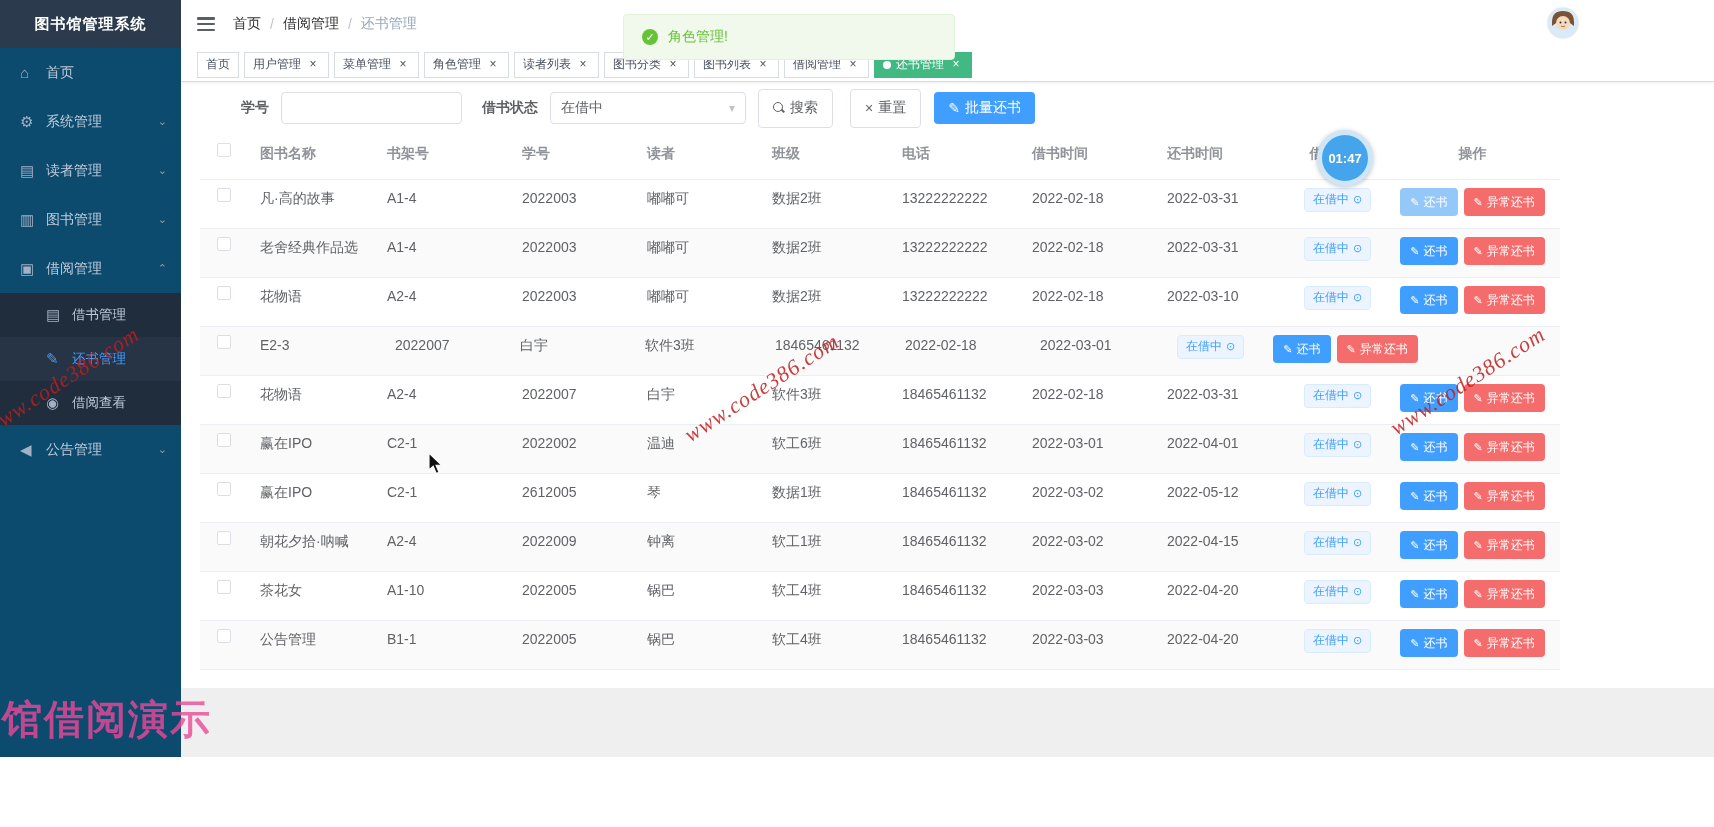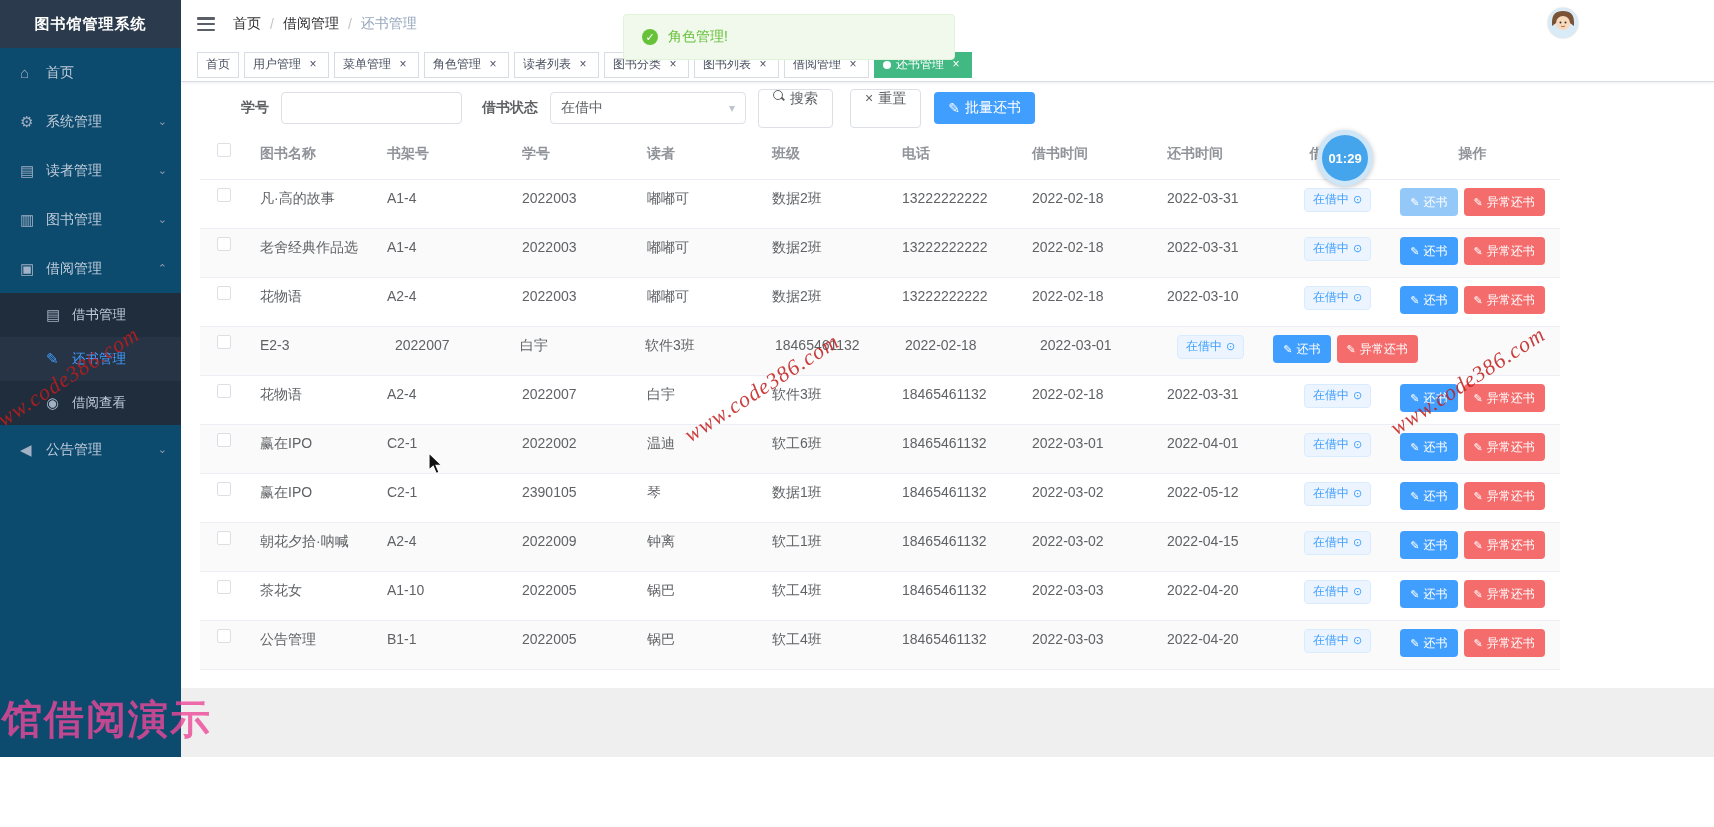--- a/index.html
+++ b/index.html
@@ -36,21 +36,21 @@
   .tab.active{background:#42b983;border-color:#42b983;color:#fff}
   .tab.active .tab-dot{display:inline-block;width:8px;height:8px;border-radius:50%;background:#fff}
   .tab-close{font-size:12px;width:14px;height:14px;line-height:13px;text-align:center;border-radius:50%}
 
   
   .filter-row{display:flex;align-items:center;margin:10px 0 0 60px;height:32px}
   .f-label{font-size:14px;font-weight:bold;color:#606266;margin-right:12px}
   .f-input{width:181px;height:32px;border:1px solid #dcdfe6;border-radius:4px;padding:0 10px;font-size:14px;color:#606266;background:#fff;outline:none;font-family:inherit}
   .f-select{width:196px;height:32px;border:1px solid #dcdfe6;border-radius:4px;padding:0 10px;font-size:14px;color:#606266;display:flex;align-items:center;justify-content:space-between;cursor:pointer;margin-right:12px}
   .f-select .sel-caret{color:#c0c4cc;font-size:12px}
-  .btn-plain{height:39px;border:1px solid #dcdfe6;background:#fff;color:#606266;border-radius:4px;padding:0 14px;font-size:14px;display:inline-flex;align-items:flex-start;gap:5px;cursor:pointer;font-family:inherit}
+  .btn-plain{height:39px;border:1px solid #dcdfe6;background:#fff;color:#606266;border-radius:4px;padding:0 14px;font-size:14px;display:inline-flex;align-items:center;gap:5px;cursor:pointer;font-family:inherit}
   .btn-primary{height:32px;border:none;background:#409eff;color:#fff;border-radius:4px;padding:0 14px;font-size:14px;display:inline-flex;align-items:center;gap:5px;cursor:pointer;font-family:inherit}
   .mag{display:inline-block;width:12px;height:12px;position:relative}
   .mag::before{content:"";position:absolute;left:0;top:0;width:8px;height:8px;border:1.5px solid #606266;border-radius:50%}
   .mag::after{content:"";position:absolute;left:8px;top:8px;width:4px;height:1.5px;background:#606266;transform:rotate(45deg)}
   .gap20{margin-left:20px}.gap17{margin-left:17px}.gap13{margin-left:13px}
 
   
   .table{width:1360px;margin:11px 0 0 19px;font-size:14px}
   .t-row{display:flex;border-bottom:1px solid #ebeef5;min-height:49px;background:#fff}
   .t-header{min-height:45px;color:#909399;font-weight:bold}
@@ -422,21 +422,21 @@
               <span>异常还书</span>
             </button>
       </div>
     </div>
         <div class="t-row">
       <div class="cell col-check">
             <span class="checkbox"></span>
           </div>
       <div class="cell col-book">赢在IPO</div>
       <div class="cell col-shelf">C2-1</div>
-      <div class="cell col-sid">2390105</div>
+      <div class="cell col-sid">2612005</div>
       <div class="cell col-reader">琴</div>
       <div class="cell col-cls">数据1班</div>
       <div class="cell col-phone">18465461132</div>
       <div class="cell col-borrowed">2022-03-02</div>
       <div class="cell col-due">2022-05-12</div>
       <div class="cell col-status">
         <span class="tag">
               <span>在借中</span>
               <span class="tag-icon">⊙</span>
             </span>
@@ -545,21 +545,21 @@
 </div>
 
 <div class="bottom-gray"></div>
 
 <div class="toast">
   <span class="toast-icon">✓</span>
   <span class="toast-text">角色管理!</span>
 </div>
 
 <div class="timer">
-    <span>01:29</span>
+    <span>01:47</span>
   </div>
 
 <div class="wm wm1">www.code386.com</div>
 <div class="wm wm2">www.code386.com</div>
 <div class="wm wm3">www.code386.com</div>
 
 <div class="cursor">
   <svg width="18" height="24" viewBox="0 0 18 24">
     <path d="M1 1 L1 18 L5.2 14.2 L8.2 21.5 L11 20.3 L8 13.2 L13.5 13.2 Z" fill="#111" stroke="#fff" stroke-width="1.1"></path>
   </svg>

